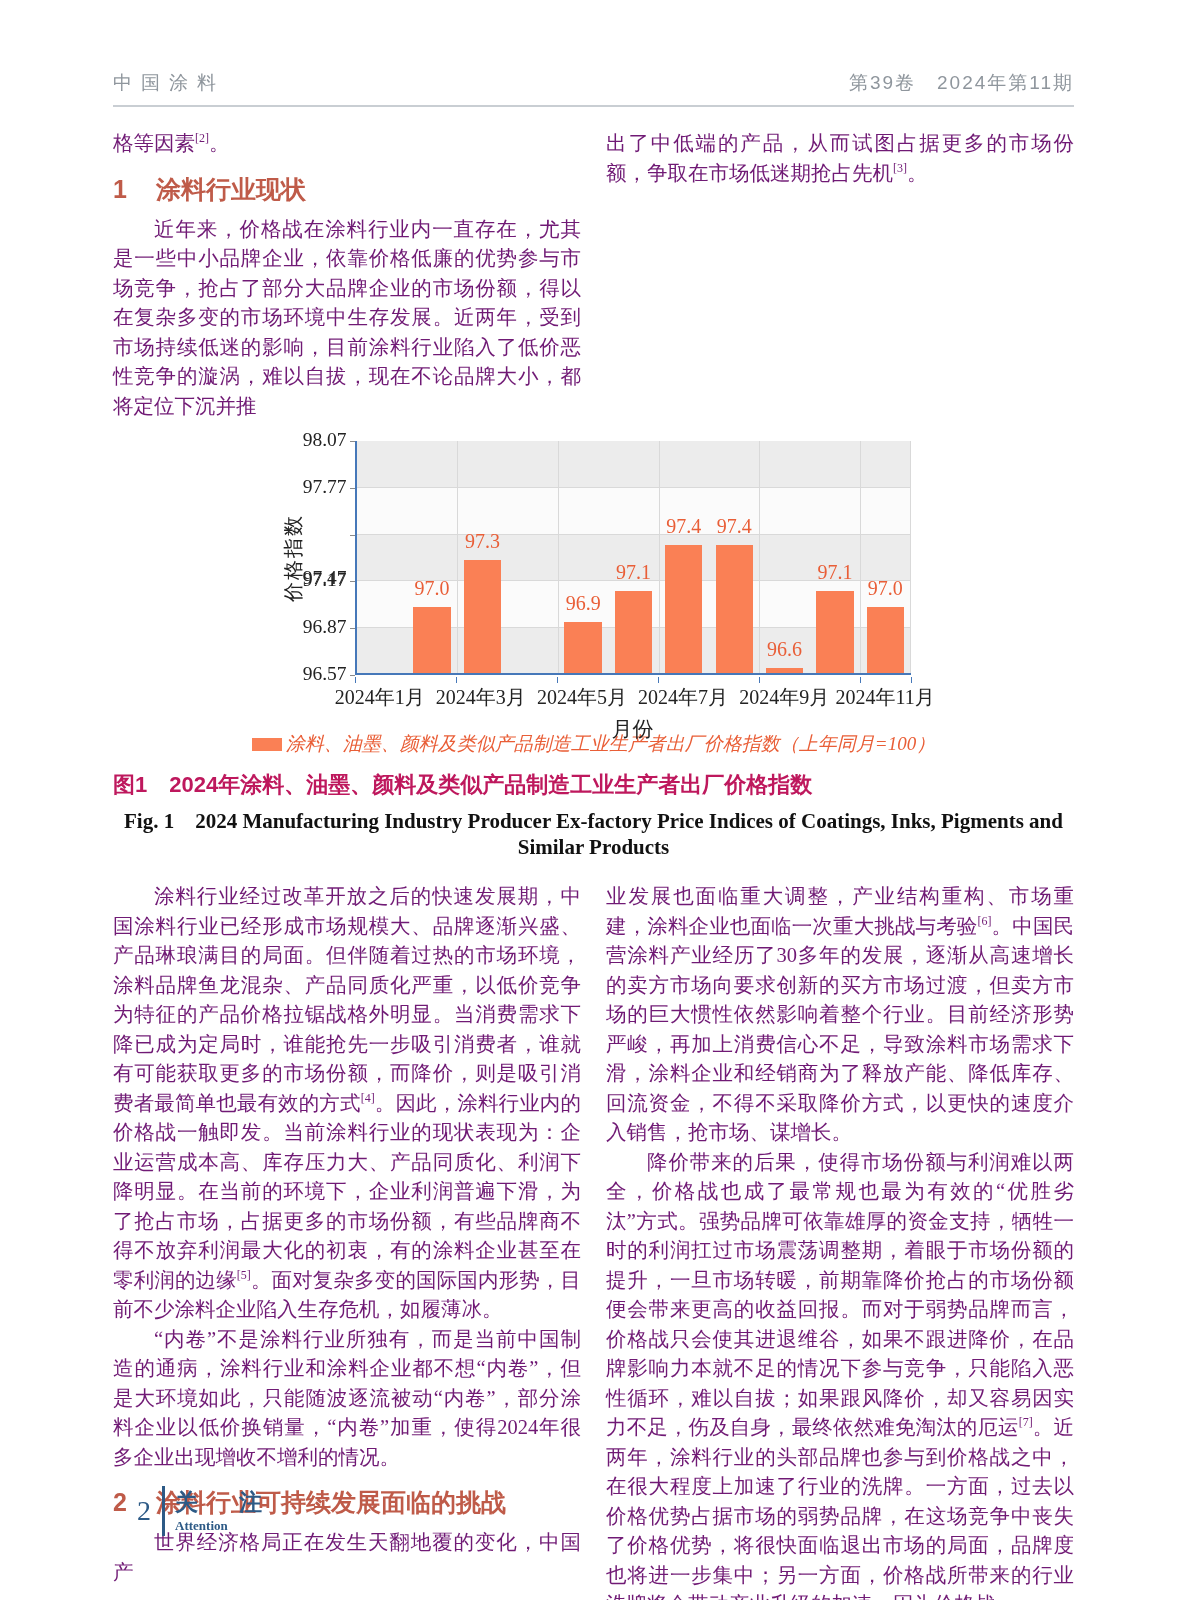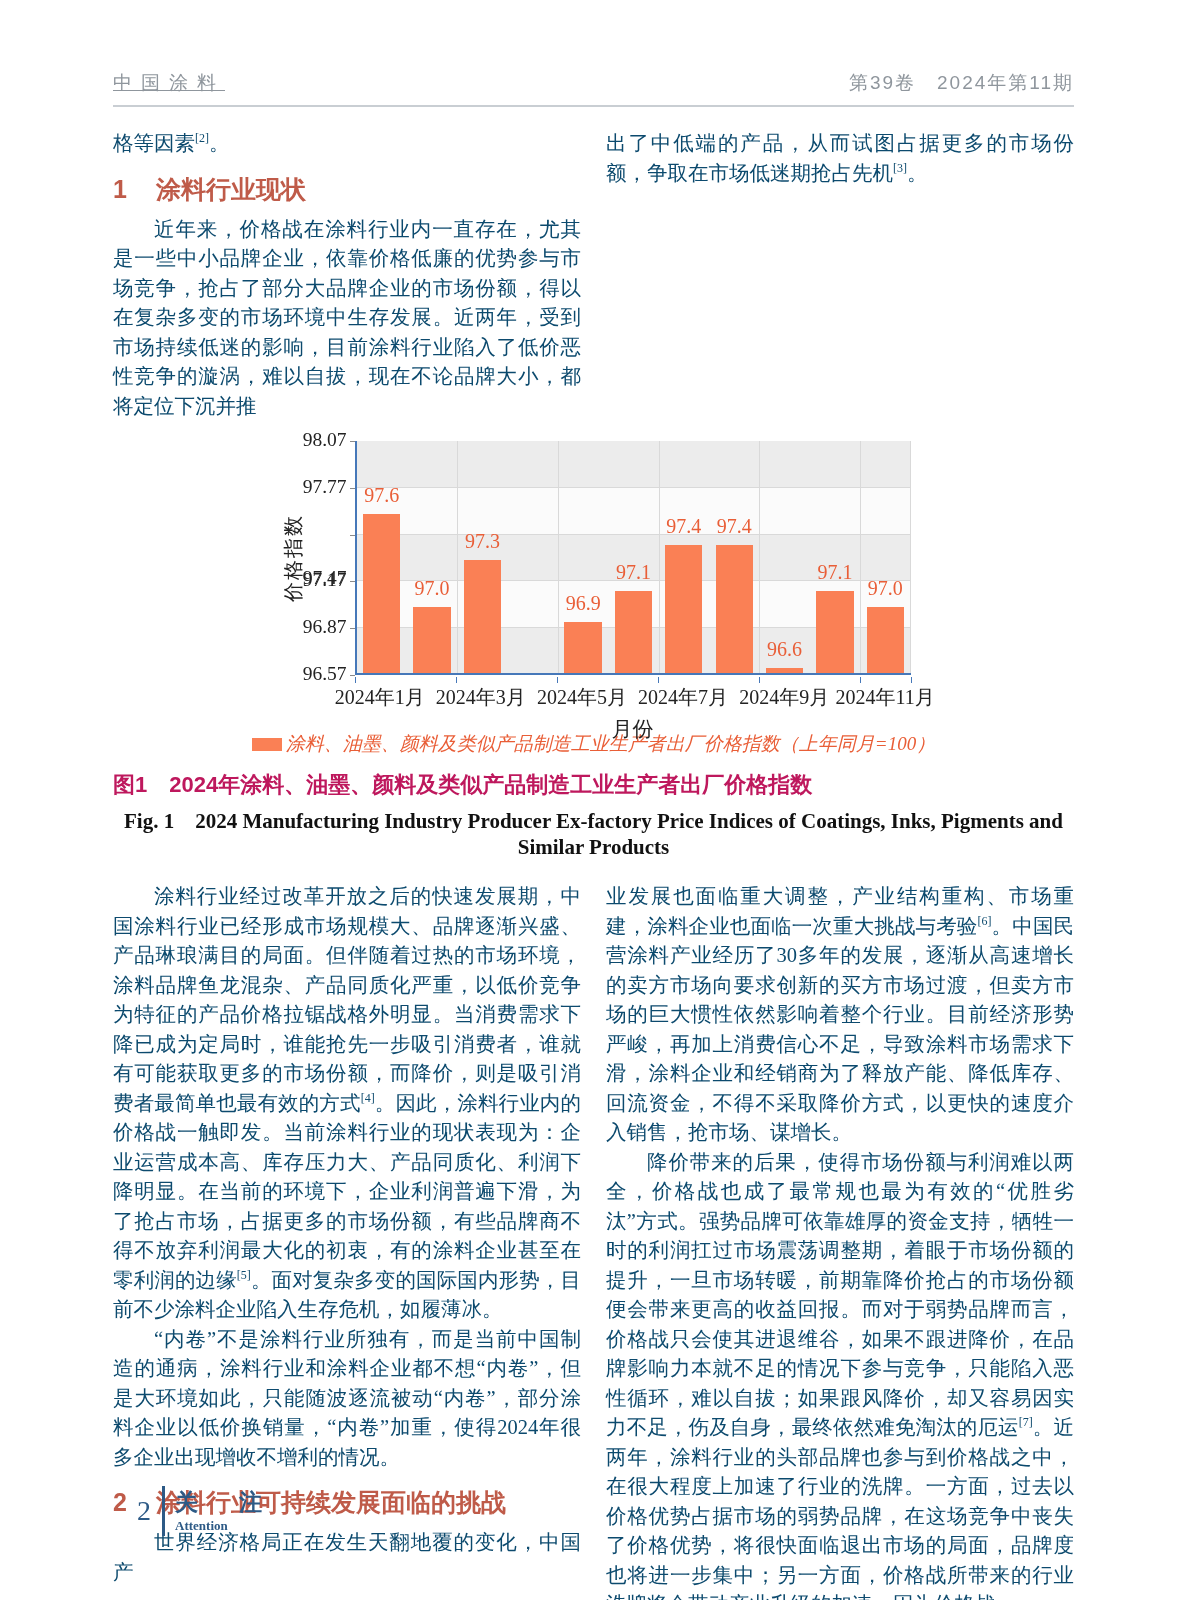--- a/index.html
+++ b/index.html
@@ -10,27 +10,27 @@
     font-family:"Liberation Serif","DejaVu Serif",serif; color:#1f1f1f;
   }
   
   .pg-header {
     margin:0 113px; padding-top:70px; padding-bottom:9px;
     display:flex; justify-content:space-between; align-items:flex-end;
     border-bottom:2px solid #c9ced3;
     font-family:"Liberation Sans","DejaVu Sans",sans-serif;
     color:#8f969d; font-size:19px;
   }
-  .journal { letter-spacing:9px;text-decoration:underline; }
+  .journal { letter-spacing:9px; }
   .issue   { letter-spacing:2px; }
   
   .content { margin:0 113px; }
   .row { display:flex; gap:25px; margin-top:22px; }
   .col { width:468px; }
-  .para { font-size:20.5px; line-height:29.5px; text-align:justify; color:#0c4a6e; }
+  .para { font-size:20.5px; line-height:29.5px; text-align:justify; color:#701a75; }
   .para.ind { text-indent:2em; }
   sup.ref { font-size:12px; line-height:0; vertical-align:super; }
   .sec-h {
     display:flex; margin:15px 0 11px;
     font-family:"Liberation Sans","DejaVu Sans",sans-serif;
     font-weight:bold; font-size:25px; line-height:30px; color:#bf5b49;
   }
   .sec-num { width:43px; flex:none; }
   
   .fig { margin-top:8px; }
@@ -110,24 +110,20 @@
             <div class="hgrid" style="top: 20%;"></div>
             <div class="hgrid" style="top: 40%;"></div>
             <div class="hgrid" style="top: 60%;"></div>
             <div class="hgrid" style="top: 80%;"></div>
             <div class="vgrid" style="left: 18.1818%;"></div>
             <div class="vgrid" style="left: 36.3636%;"></div>
             <div class="vgrid" style="left: 54.5455%;"></div>
             <div class="vgrid" style="left: 72.7273%;"></div>
             <div class="vgrid" style="left: 90.9091%;"></div>
             <div class="vgrid" style="left: calc(100% - 1px);"></div>
-            <div class="slot" style="left: 0%; width: 9.09091%;">
-              <div class="bar" style="height: 68.6667%; background: rgb(250, 128, 85);"></div>
-              <div class="bar-label" style="bottom: calc(68.6667% + 7px); color: rgb(233, 94, 55);">97.6</div>
-            </div>
             <div class="slot" style="left: 9.09091%; width: 9.09091%;">
               <div class="bar" style="height: 28.6667%; background: rgb(250, 128, 85);"></div>
               <div class="bar-label" style="bottom: calc(28.6667% + 7px); color: rgb(233, 94, 55);">97.0</div>
             </div>
             <div class="slot" style="left: 18.1818%; width: 9.09091%;">
               <div class="bar" style="height: 48.6667%; background: rgb(250, 128, 85);"></div>
               <div class="bar-label" style="bottom: calc(48.6667% + 7px); color: rgb(233, 94, 55);">97.3</div>
             </div>
             <div class="slot" style="left: 36.3636%; width: 9.09091%;">
               <div class="bar" style="height: 22%; background: rgb(250, 128, 85);"></div>

